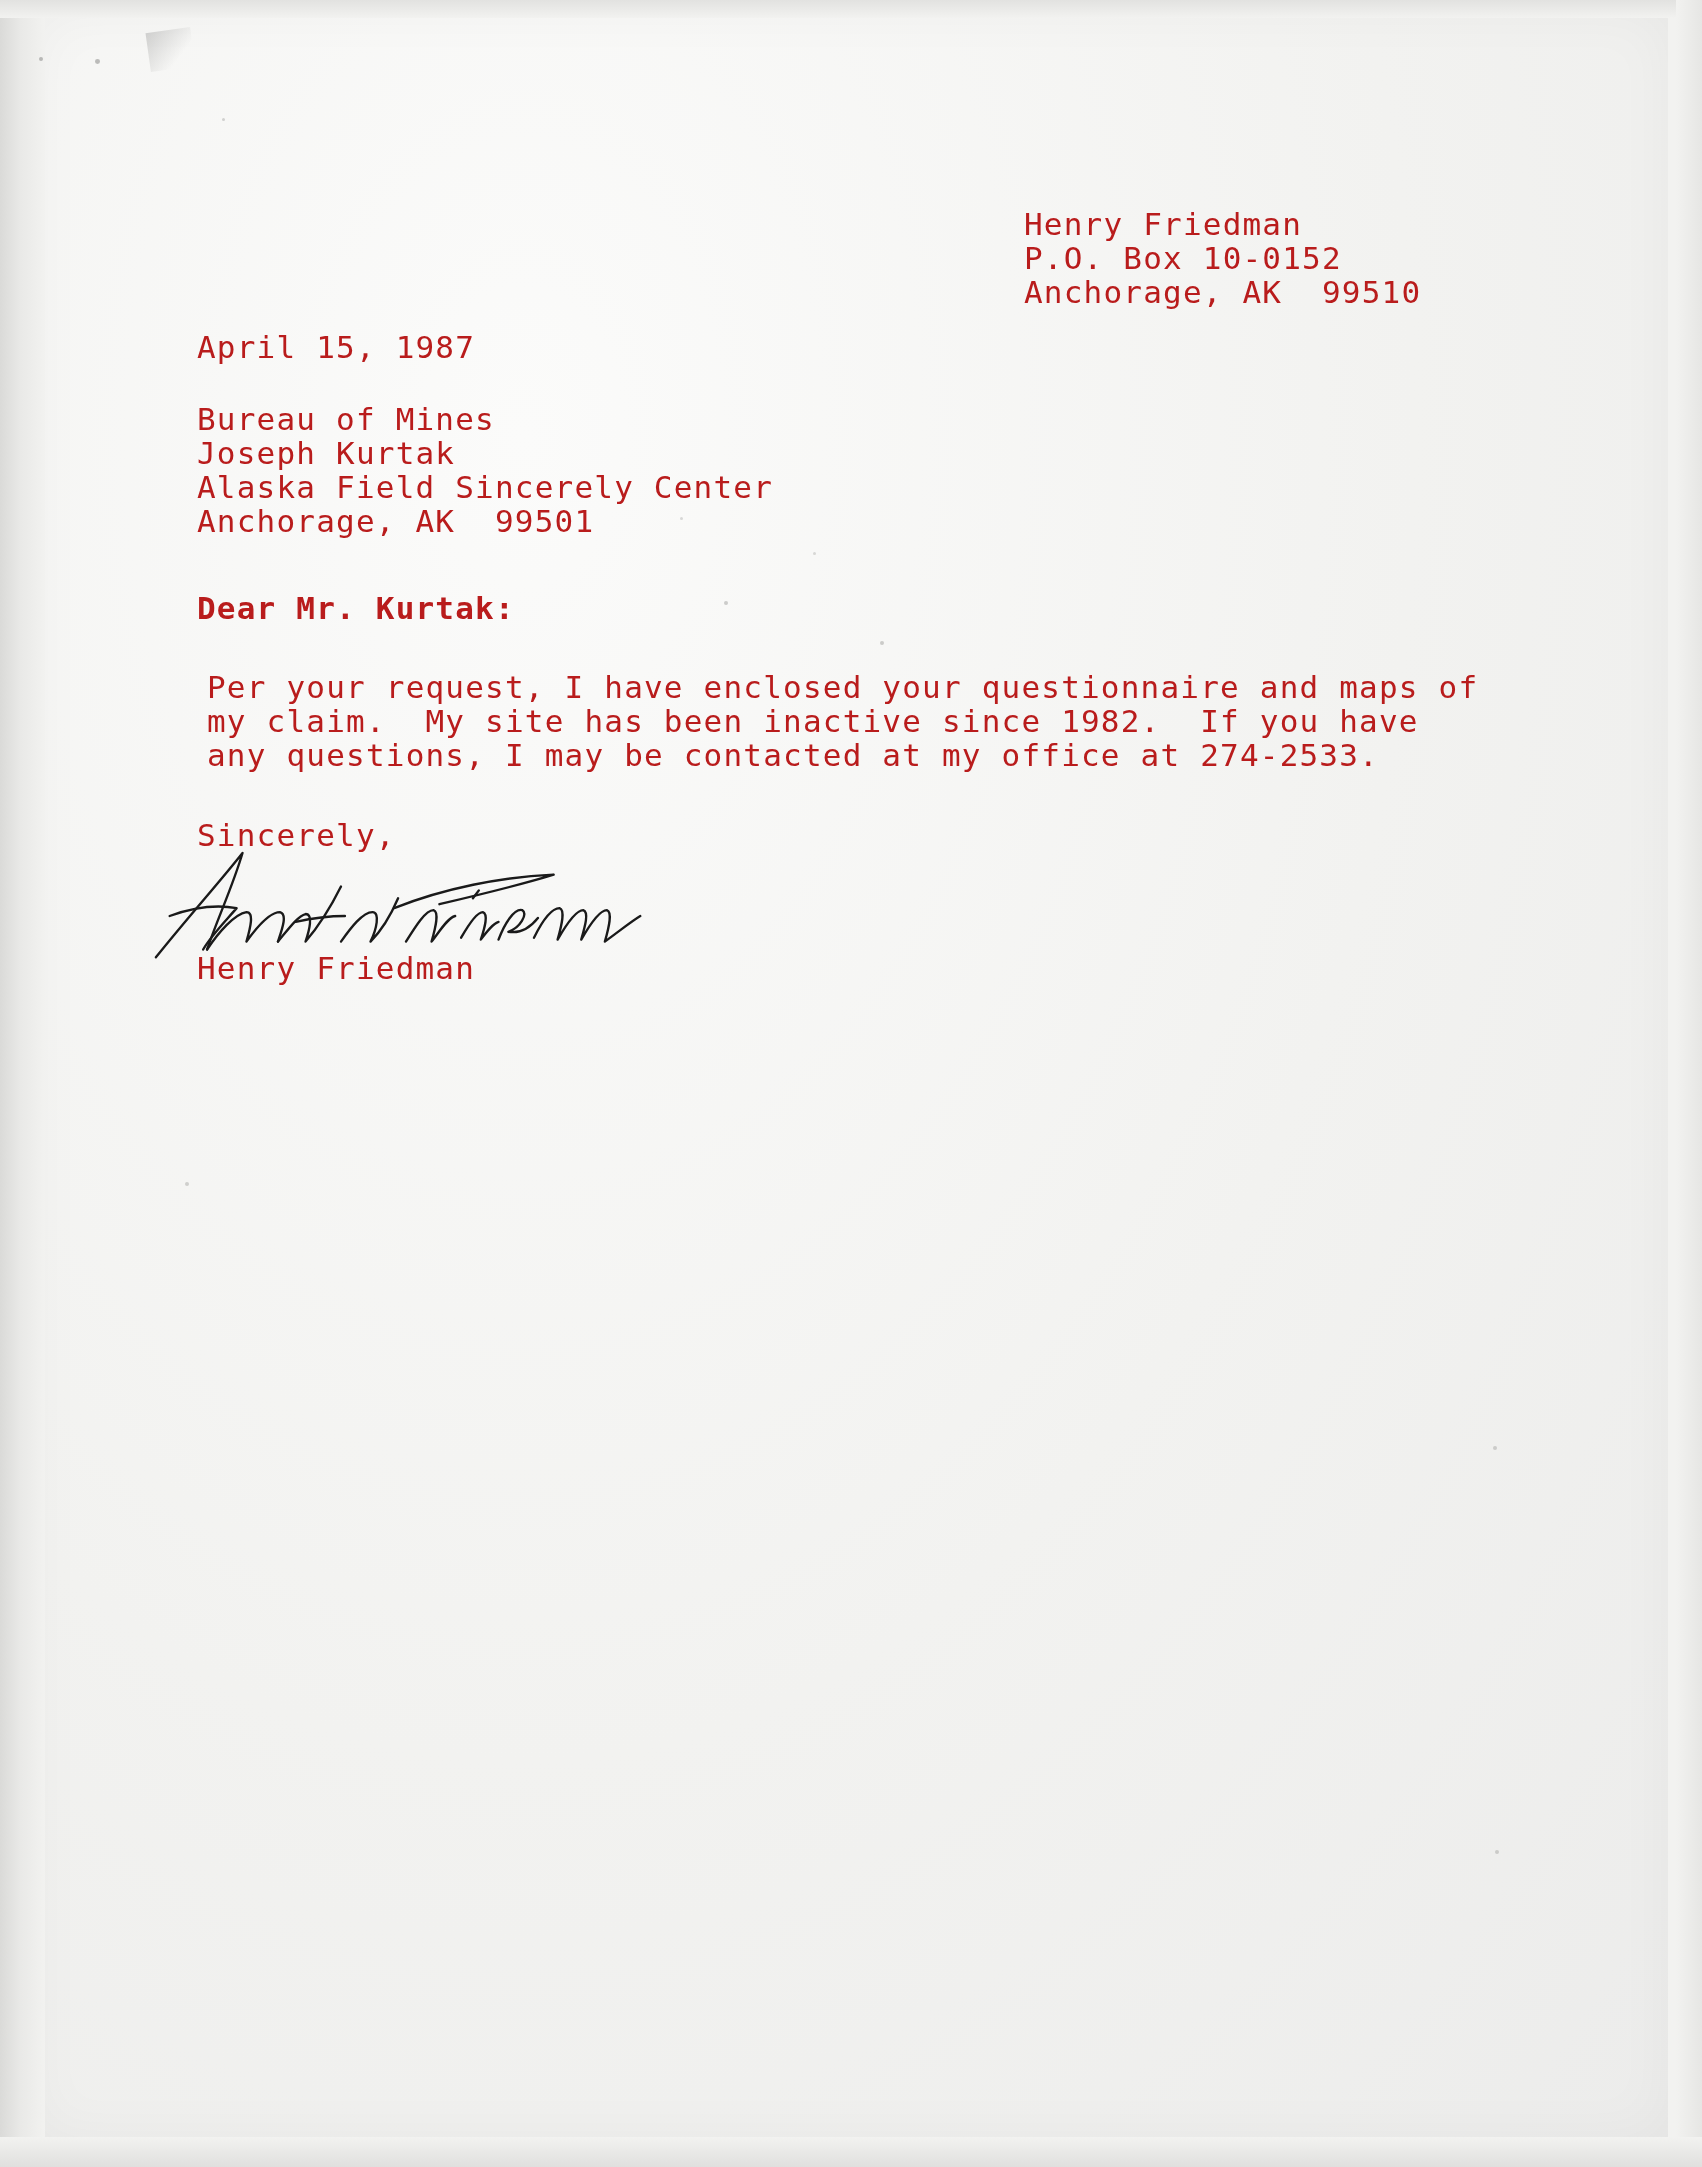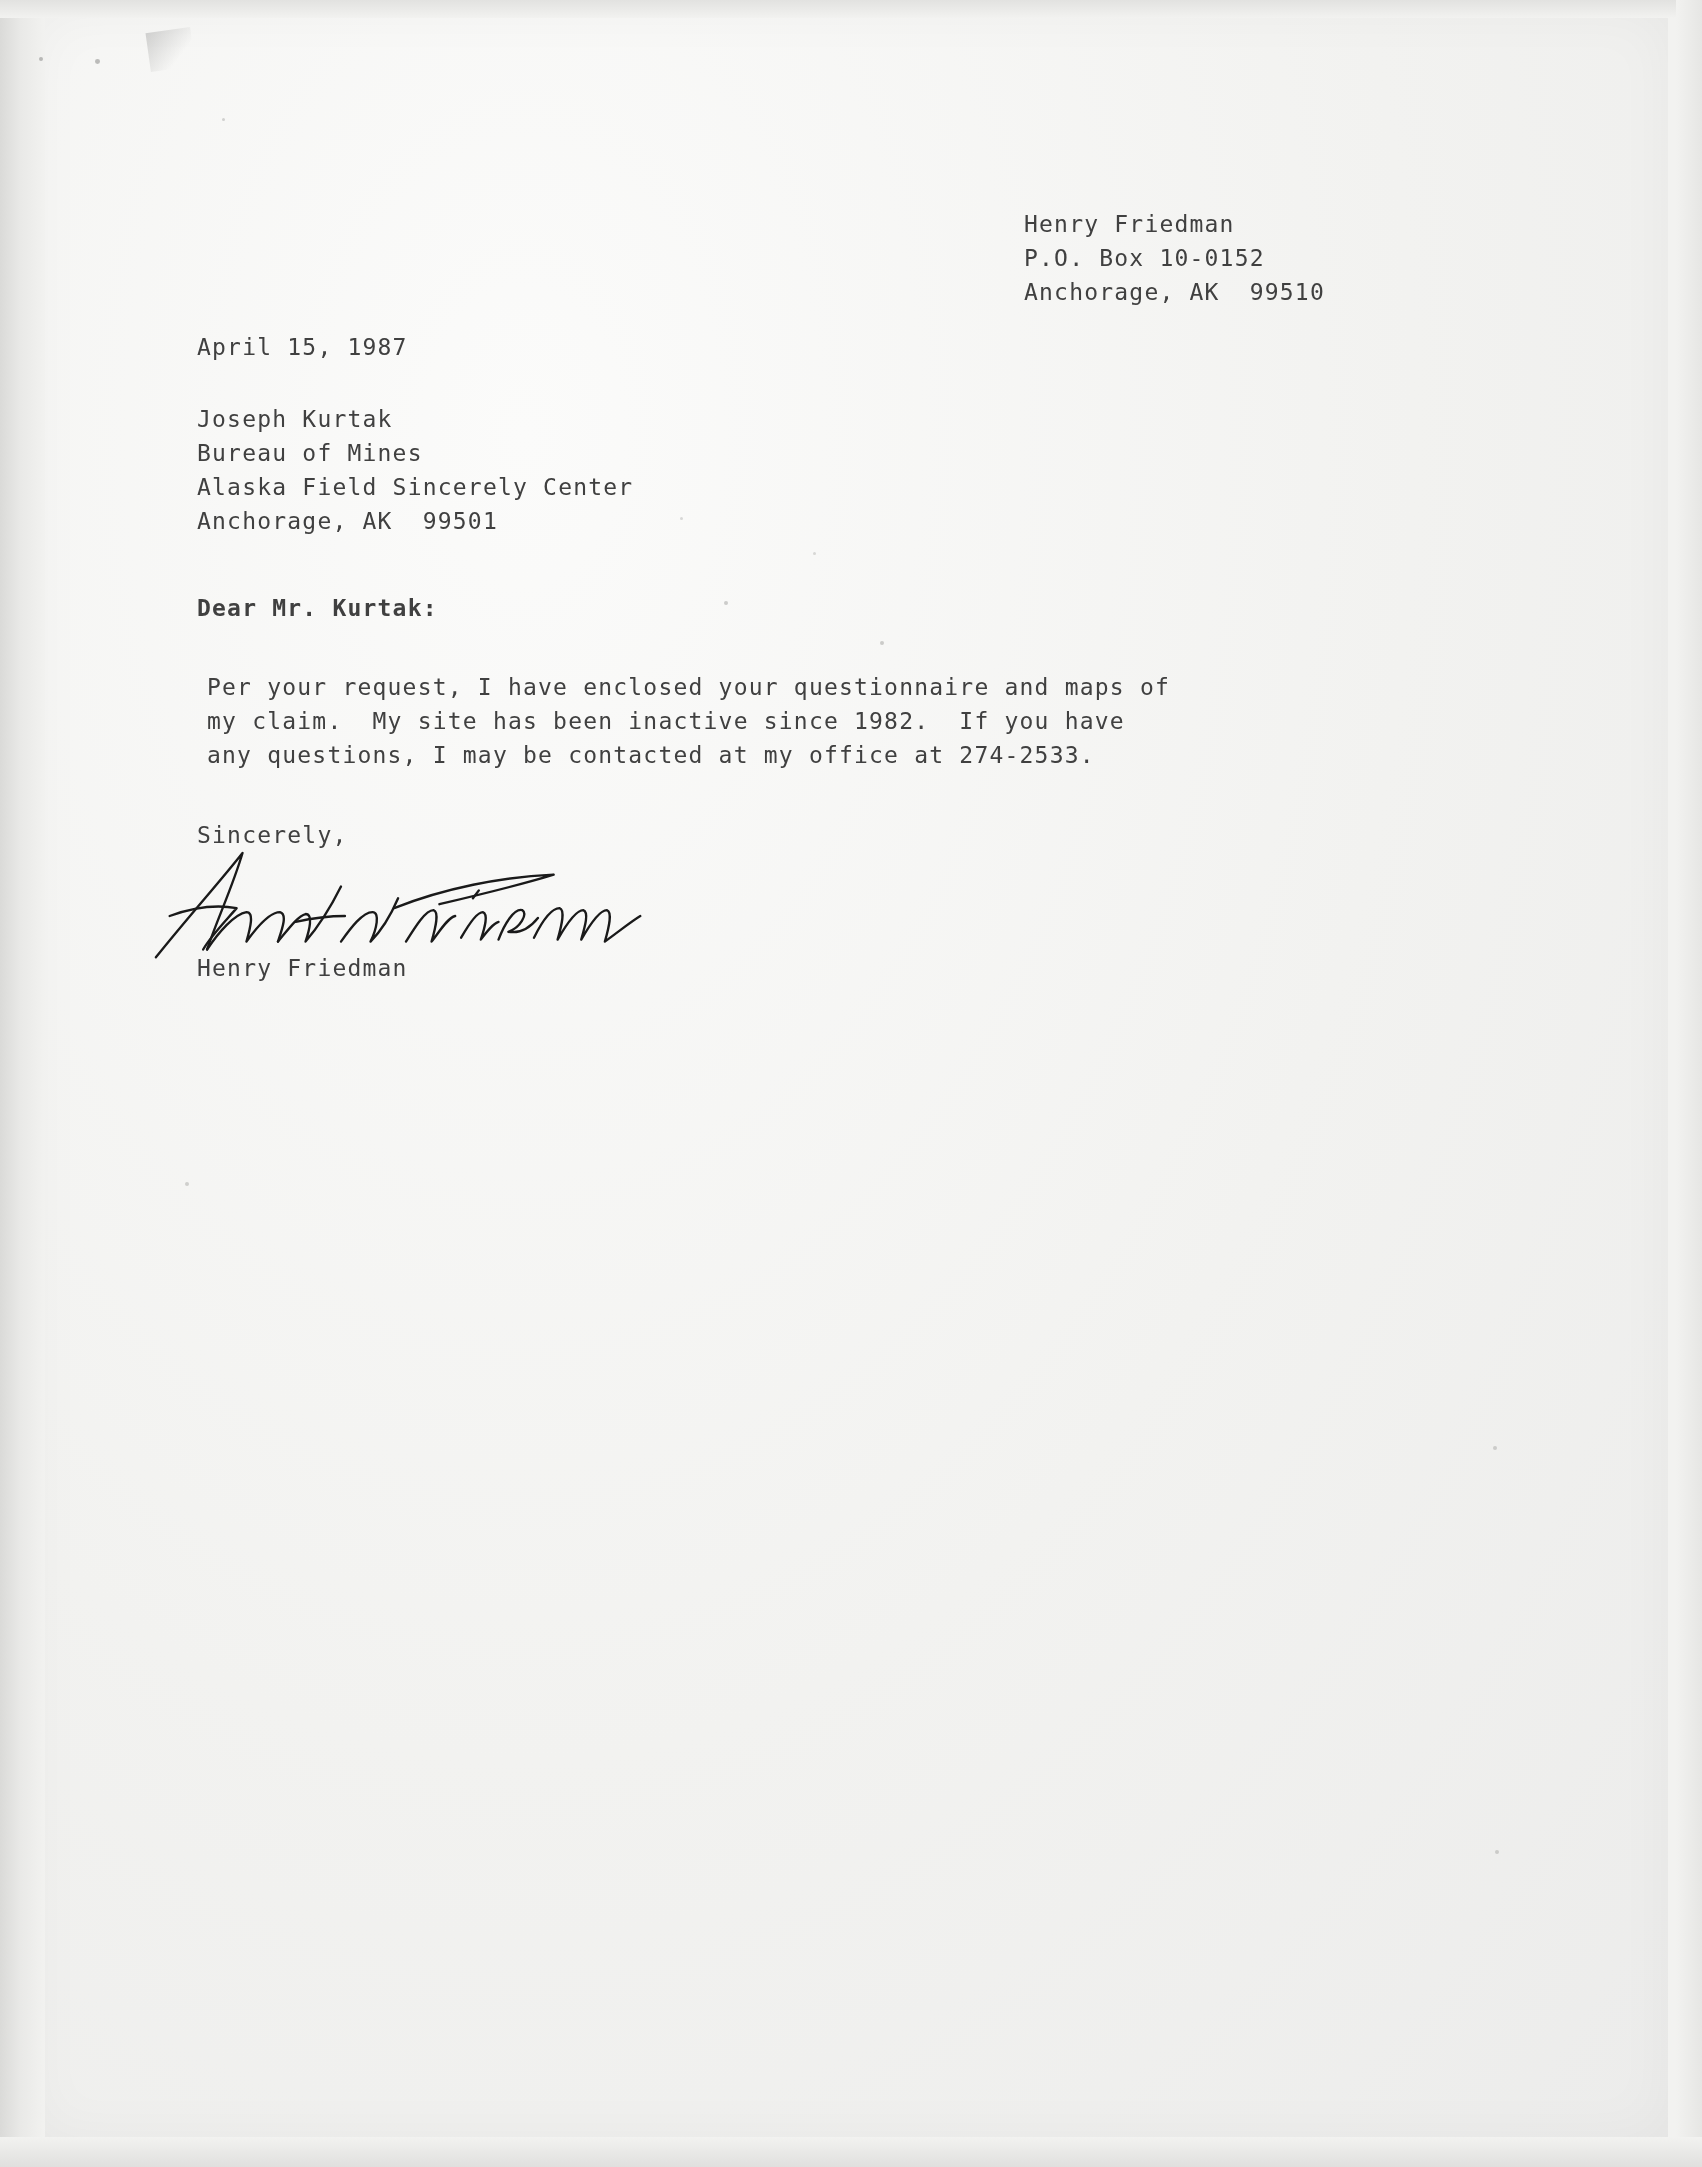--- a/index.html
+++ b/index.html
@@ -58,22 +58,22 @@
     transform: rotate(-8deg);
   }
   .speck {
     position: absolute;
     background: #8a8a88;
     border-radius: 50%;
     opacity: 0.55;
   }
 
   .text {
-    color: #404040;
-    font-size: 23px;
+    color: #b91c1c;
+    font-size: 31px;
     line-height: 34px;
     letter-spacing: 1.2px;
     white-space: pre;
   }
 
   .return-address {
     position: absolute;
     left: 1024px;
     top: 207px;
   }
@@ -153,22 +153,22 @@
     <div class="text">Henry Friedman</div>
     <div class="text">P.O. Box 10-0152</div>
     <div class="text">Anchorage, AK  99510</div>
   </div>
 
   <div class="date-line">
     <div class="text">April 15, 1987</div>
   </div>
 
   <div class="recipient">
+    <div class="text">Bureau of Mines</div>
     <div class="text">Joseph Kurtak</div>
-    <div class="text">Bureau of Mines</div>
     <div class="text">Alaska Field Sincerely Center</div>
     <div class="text">Anchorage, AK  99501</div>
   </div>
 
   <div class="salutation">
     <div class="text">Dear Mr. Kurtak:</div>
   </div>
 
   <div class="body-par">
     <div class="text line">Per your request, I have enclosed your questionnaire and maps of</div>

